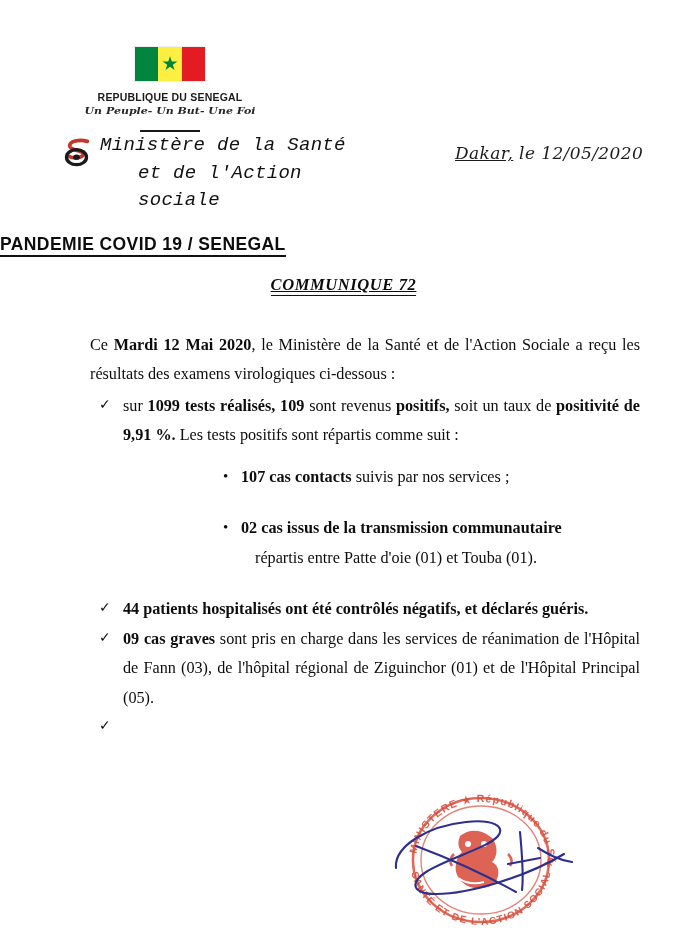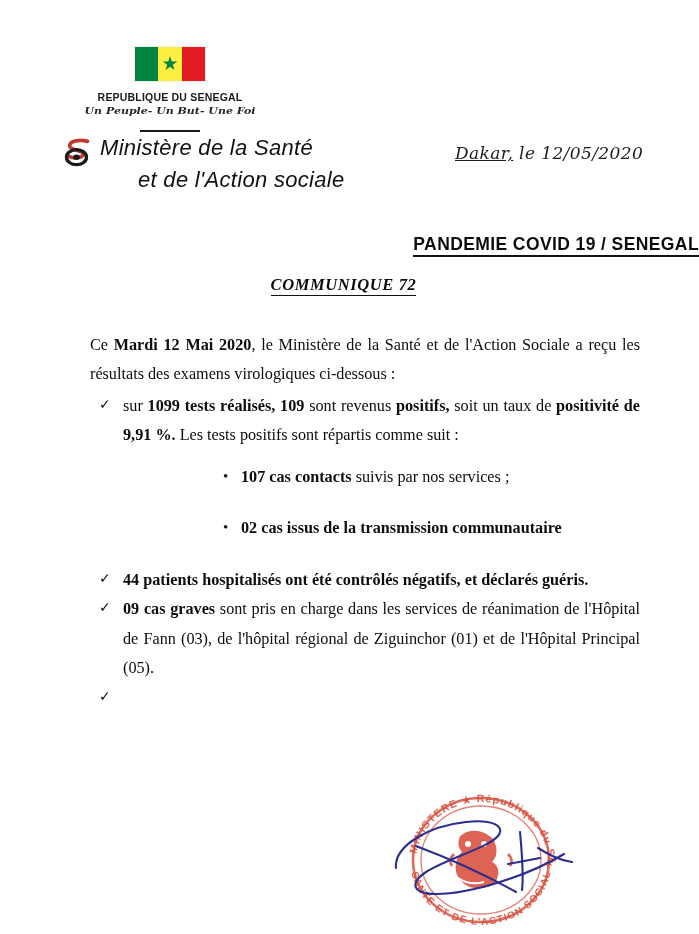--- a/index.html
+++ b/index.html
@@ -80,23 +80,23 @@
   }
   .ministry-logo {
     position: absolute;
     left: 4px;
     top: 6px;
     width: 34px;
     height: 30px;
   }
   .ministry-name {
     margin-left: 42px;
-    font-family: Liberation Sans, sans-serif;
+    font-family: Liberation Mono, monospace;
     font-style: italic;
-    font-size: 22px;
+    font-size: 19px;
     line-height: 1.45;
     color: #111;
     letter-spacing: 0.3px;
   }
   .ministry-name .line2 {
     display: block;
     margin-left: 38px;
   }
 
   .date-line {
@@ -112,40 +112,41 @@
   }
   .date-line .city {
     text-decoration: underline;
   }
 
   
   .doc-title {
     position: absolute;
     top: 234px;
     left: 0; right: 0;
-    text-align: right;
+    text-align: left;
     font-family: "Liberation Sans", sans-serif;
     font-weight: bold;
     font-size: 17.5px;
     letter-spacing: 0.4px;
   }
   .doc-title span {
     border-bottom: 2px solid #111;
     padding-bottom: 1px;
   }
   .doc-subtitle {
     position: absolute;
     top: 275px;
     left: 0; right: 12px;
     text-align: center;
     font-family: "Liberation Serif", serif;
     font-weight: bold;
     font-style: italic;
     font-size: 16.5px;
     letter-spacing: 0.6px;
+    text-decoration: underline;
   }
   .doc-subtitle span {
     border-bottom: 1.6px solid #111;
     padding-bottom: 1px;
   }
 
   
   .body-copy {
     position: absolute;
     top: 331px;
@@ -274,20 +275,21 @@
       <span>sur </span><b>1099 tests réalisés, 109</b><span> sont revenus </span><b>positifs,</b><span> soit un taux de </span><b>positivité de 9,91 %.</b><span>  Les tests positifs sont répartis comme suit :</span>
 
       <ul class="dots">
         <li>
           <span class="dot">•</span>
           <b>107 cas contacts</b><span> suivis par nos services ;</span>
         </li>
         <li>
           <span class="dot">•</span>
           <b>02 cas issus de la transmission communautaire</b>
+          <span class="sub">répartis entre Patte d'oie (01)  et Touba (01).</span>
         </li>
       </ul>
     </li>
 
     <li class="gap-before">
       <span class="tick">✓</span>
       <b>44 patients hospitalisés ont été contrôlés négatifs, et déclarés guéris.</b>
     </li>
 
     <li class="gap-small">

